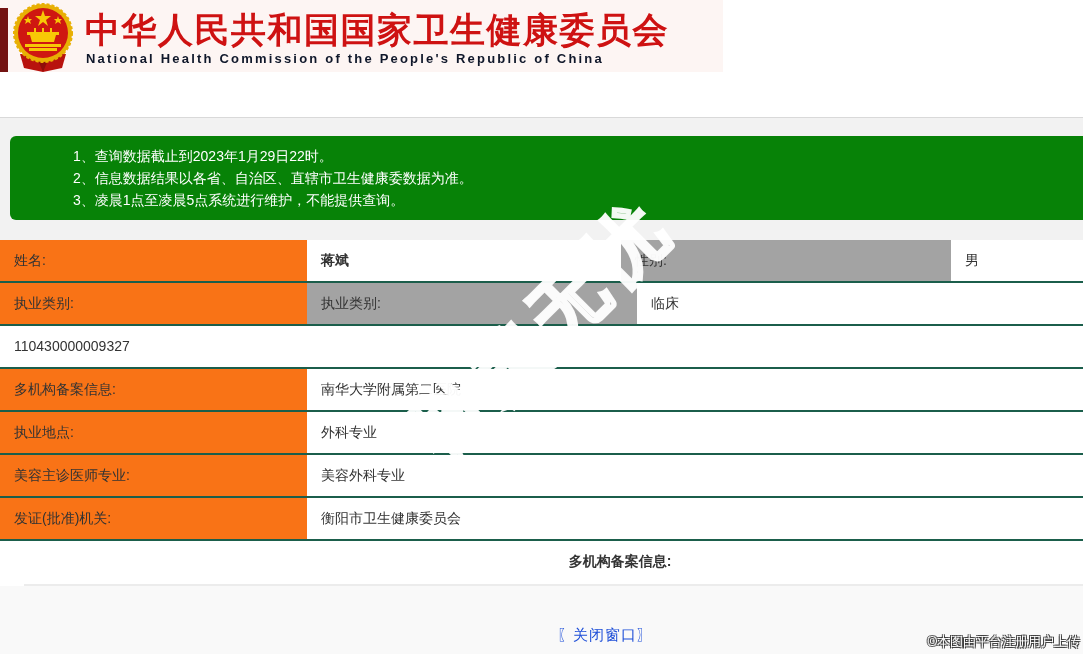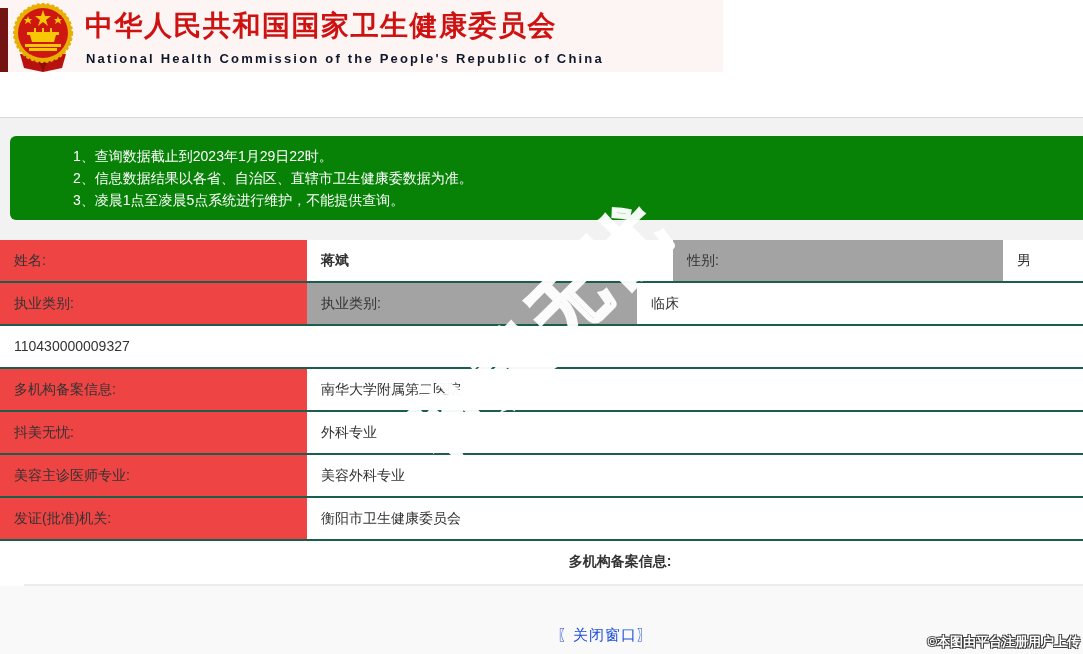--- a/index.html
+++ b/index.html
@@ -16,21 +16,21 @@
     position:absolute; left:0; top:0; width:723px; height:72px;
     background:#fdf5f3;
   }
   .header-pole {
     position:absolute; left:0; top:8px; width:8px; height:64px;
     background:#731312;
   }
   .emblem { position:absolute; left:10px; top:2px; width:66px; height:70px; }
   .header-title {
     position:absolute; left:85px; top:7px;
-    font-size:28px; font-weight:bold; color:#ce1212; letter-spacing:1.5px;
+    font-size:35px; font-weight:bold; color:#ce1212; letter-spacing:1.5px;
     white-space:nowrap;
     text-align:right;
   }
   .header-subtitle {
     position:absolute; left:86px; top:51px;
     font-size:13px; font-weight:bold; color:#0f172a; letter-spacing:2.2px;
     white-space:nowrap;
   }
 
   
@@ -47,22 +47,22 @@
     color:#ffffff; font-size:14px; line-height:22px; white-space:nowrap;
   }
 
   
   .table { position:absolute; left:0; top:240px; width:1240px; background:#fff; }
   .trow { display:flex; height:43px; border-bottom:2px solid #1b5e4b; background:#fff; }
   .cell {
     font-size:14px; line-height:41px; padding-left:14px;
     white-space:nowrap; overflow:hidden; color:#333;
   }
-  .c1 { width:307px; background:#ef4444; }
-  .c2 { width:366px; }
+  .c1 { width:307px; background:#f97316; }
+  .c2 { width:314px; }
   .c3 { width:330px; background:#a3a3a3; }
   .c4 { flex:1; }
   .cwide { flex:1; }
   .bold { font-weight:bold; }
   .footer-row {
     height:41px; line-height:41px; text-align:center;
     font-size:14px; font-weight:bold; color:#333;
   }
 
   
@@ -79,21 +79,21 @@
     position:absolute; left:352px; top:255px; width:380px; height:150px;
     line-height:150px; text-align:center;
     transform:rotate(-45deg);
     font-size:74px; font-weight:bold; letter-spacing:8px;
     color:rgba(255,255,255,0.12);
     -webkit-text-stroke:3px rgba(255,255,255,0.95);
     pointer-events:none; white-space:nowrap;
   }
   .upload-mark {
     position:absolute; right:3px; bottom:3px;
-    font-size:13px; font-weight:bold; color:#ffffff; white-space:nowrap;
+    font-size:13px; font-weight:normal; color:#ffffff; white-space:nowrap;
     text-shadow:-1px -1px 0 #3c3c3c, 1px -1px 0 #3c3c3c, -1px 1px 0 #3c3c3c, 1px 1px 0 #3c3c3c;
   }
 </style>
 </head>
 <body>
 
 <div class="header">
   <div class="header-pole"></div>
   <svg class="emblem" viewBox="0 0 66 70">
     <path d="M10 52 L14 66 L33 70 L52 66 L56 52 Z" fill="#b8120e"></path>
@@ -143,21 +143,21 @@
   <div class="trow">
     <div class="cell c4">110430000009327</div>
   </div>
 
   <div class="trow">
     <div class="cell c1">多机构备案信息:</div>
     <div class="cell cwide">南华大学附属第二医院</div>
   </div>
 
   <div class="trow">
-    <div class="cell c1">抖美无忧:</div>
+    <div class="cell c1">执业地点:</div>
     <div class="cell cwide">外科专业</div>
   </div>
 
   <div class="trow">
     <div class="cell c1">美容主诊医师专业:</div>
     <div class="cell cwide">美容外科专业</div>
   </div>
 
   <div class="trow">
     <div class="cell c1">发证(批准)机关:</div>

